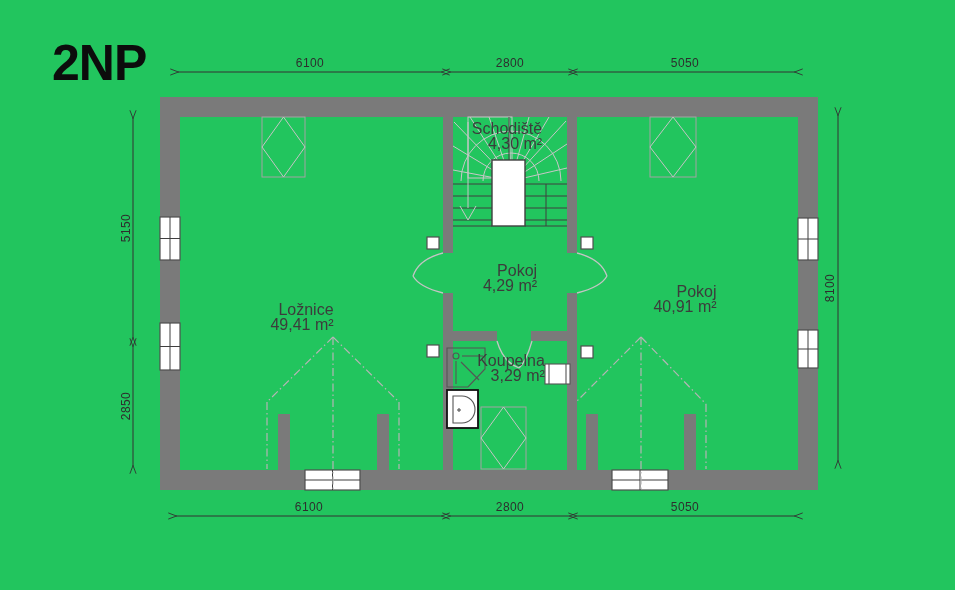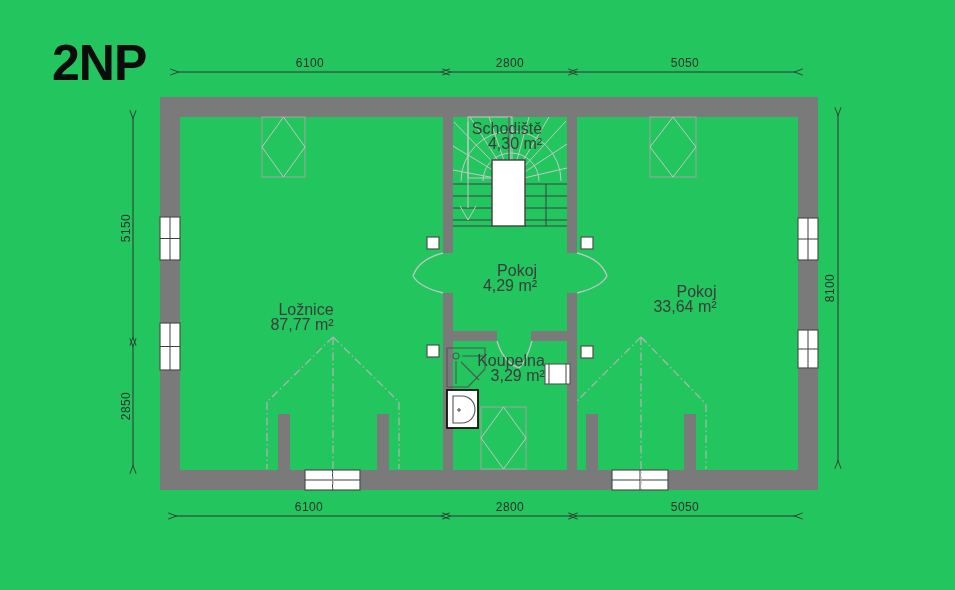--- a/index.html
+++ b/index.html
@@ -197,25 +197,25 @@
       <g>
         <rect class="fxw" x="545" y="364" width="25" height="20"></rect>
         <line class="fx" x1="549" y1="364" x2="549" y2="384"></line>
         <line class="fx" x1="566" y1="364" x2="566" y2="384"></line>
       </g>
     </g>
   </svg>
 
   <div class="label" style="left:302px;top:317px">
     <div>Ložnice</div>
-    <div>87,77 m²</div>
+    <div>49,41 m²</div>
   </div>
   <div class="label" style="left:685px;top:299px">
     <div>Pokoj</div>
-    <div>33,64 m²</div>
+    <div>40,91 m²</div>
   </div>
   <div class="label" style="left:510px;top:278px">
     <div>Pokoj</div>
     <div>4,29 m²</div>
   </div>
   <div class="label" style="left:511px;top:368px">
     <div>Koupelna</div>
     <div>3,29 m²</div>
   </div>
   <div class="label" style="left:507px;top:136px">

